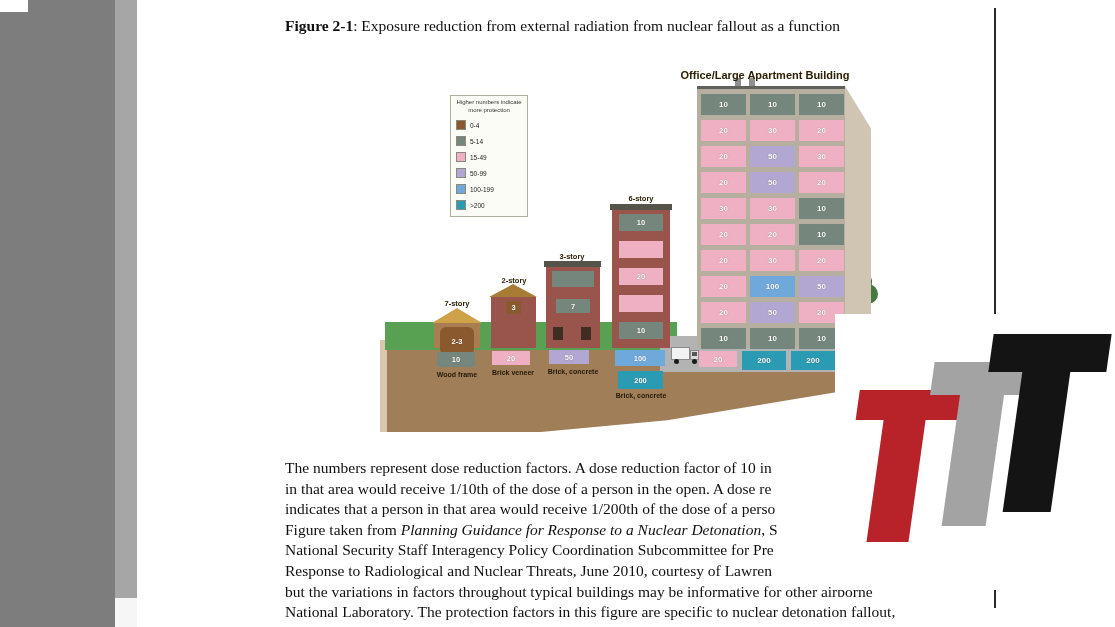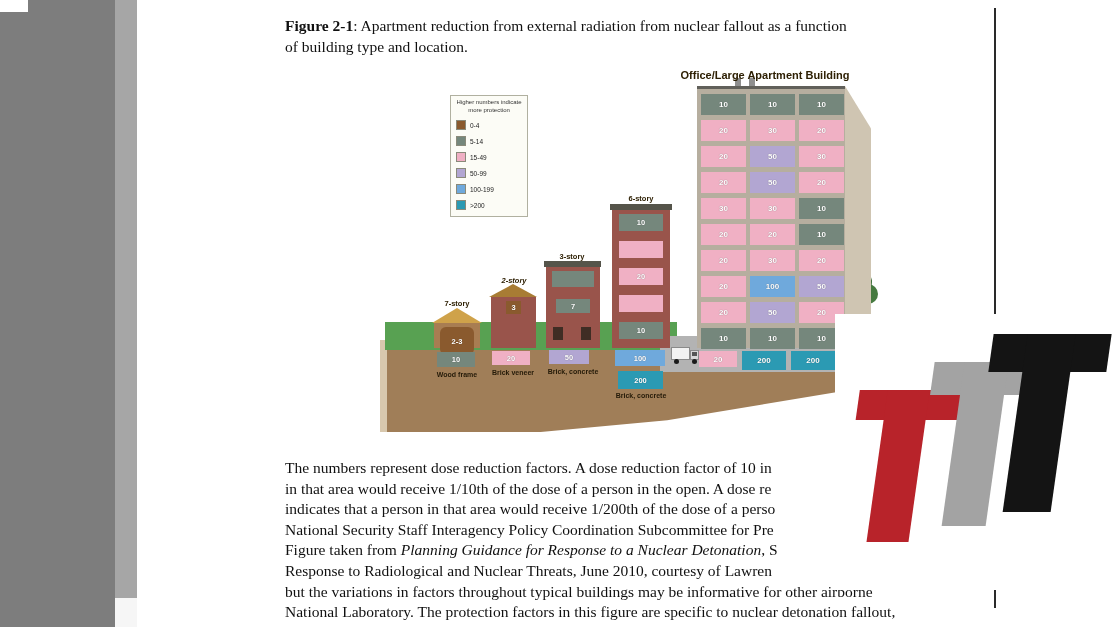--- a/index.html
+++ b/index.html
@@ -57,21 +57,21 @@
   
   #b1-label { left:430px; top:299px; width:54px; }
   #b1-roof { position:absolute; left:432px; top:308px; width:0; height:0; z-index:10;
              border-left:25px solid transparent; border-right:25px solid transparent; border-bottom:15px solid #cfa24a; }
   #b1-body { left:434px; top:323px; width:46px; height:25px; background:#a87d52; }
   #b1-cell { left:440px; top:327px; width:34px; height:28px;border-radius:6px; }
   #b1-base { left:437px; top:352px; width:38px; height:15px; }
   #b1-material { left:429px; top:371px; width:56px; }
 
   
-  #b2-label { left:487px; top:276px; width:54px;font-style:italic; }
+  #b2-label { left:487px; top:276px; width:54px; }
   #b2-roof { position:absolute; left:489px; top:284px; width:0; height:0; z-index:10;
              border-left:24px solid transparent; border-right:24px solid transparent; border-bottom:13px solid #a87c34; }
   #b2-body { left:491px; top:297px; width:45px; height:51px; background:#99544b; }
   #b2-cell { left:506px; top:301px; width:15px; height:13px; }
   #b2-door { left:507px; top:331px; width:11px; height:17px; background:#4e342a; z-index:12; }
   #b2-base { left:492px; top:351px; width:38px; height:14px; }
   #b2-material { left:485px; top:369px; width:56px; }
 
   
   #b3-label { left:543px; top:252px; width:58px; }
@@ -139,22 +139,21 @@
 <body>
 
 <div class="abs" id="sidebar"></div>
 <div class="abs" id="sidebar-white-corner"></div>
 <div class="abs" id="scrollbar-track"></div>
 <div class="abs" id="scrollbar-bottom"></div>
 <div class="abs" id="page"></div>
 <div class="abs" id="rule-right"></div>
 
 <div class="abs" id="caption">
-  <div><span class="bold">Figure 2-1</span><span>: Apartment reduction from external radiation from nuclear fallout as a function</span></div>
-  <div>of building type and location.</div>
+  <div><span class="bold">Figure 2-1</span><span>: Exposure reduction from external radiation from nuclear fallout as a function</span></div>
 </div>
 
 <div class="abs" id="earth-left-face"></div>
 <div class="abs" id="earth"></div>
 <div class="abs" id="grass"></div>
 <div class="abs" id="road"></div>
 
 <div class="abs" id="legend">
   <div id="legend-title">Higher numbers indicate more protection</div>
   <div id="legend-items">
@@ -277,22 +276,22 @@
   <div class="tree-blob" id="tree-b1"></div>
   <div class="tree-blob" id="tree-b2"></div>
   <div class="tree-blob" id="tree-b3"></div>
   <div id="tree-trunk"></div>
 </div>
 
 <div class="abs" id="body-text">
   <p>The numbers represent dose reduction factors. A dose reduction factor of 10 in</p>
   <p>in that area would receive 1/10th of the dose of a person in the open. A dose re</p>
   <p>indicates that a person in that area would receive 1/200th of the dose of a perso</p>
+  <p><span>Figure taken from </span><span class="italic">Planning Guidance for Response to a Nuclear Detonation</span><span>, S</span></p>
   <p>National Security Staff Interagency Policy Coordination Subcommittee for Pre</p>
-  <p><span>Figure taken from </span><span class="italic">Planning Guidance for Response to a Nuclear Detonation</span><span>, S</span></p>
   <p>Response to Radiological and Nuclear Threats, June 2010, courtesy of Lawren</p>
   <p>but the variations in factors throughout typical buildings may be informative for other airborne</p>
   <p>National Laboratory. The protection factors in this figure are specific to nuclear detonation fallout,</p>
 </div>
 
 <div class="abs" id="watermark">
   <div class="wm-t" id="wm-red">
       <div class="wm-bar" style="background: rgb(184, 35, 42);"></div>
       <div class="wm-stem" style="background: rgb(184, 35, 42);"></div>
     </div>

